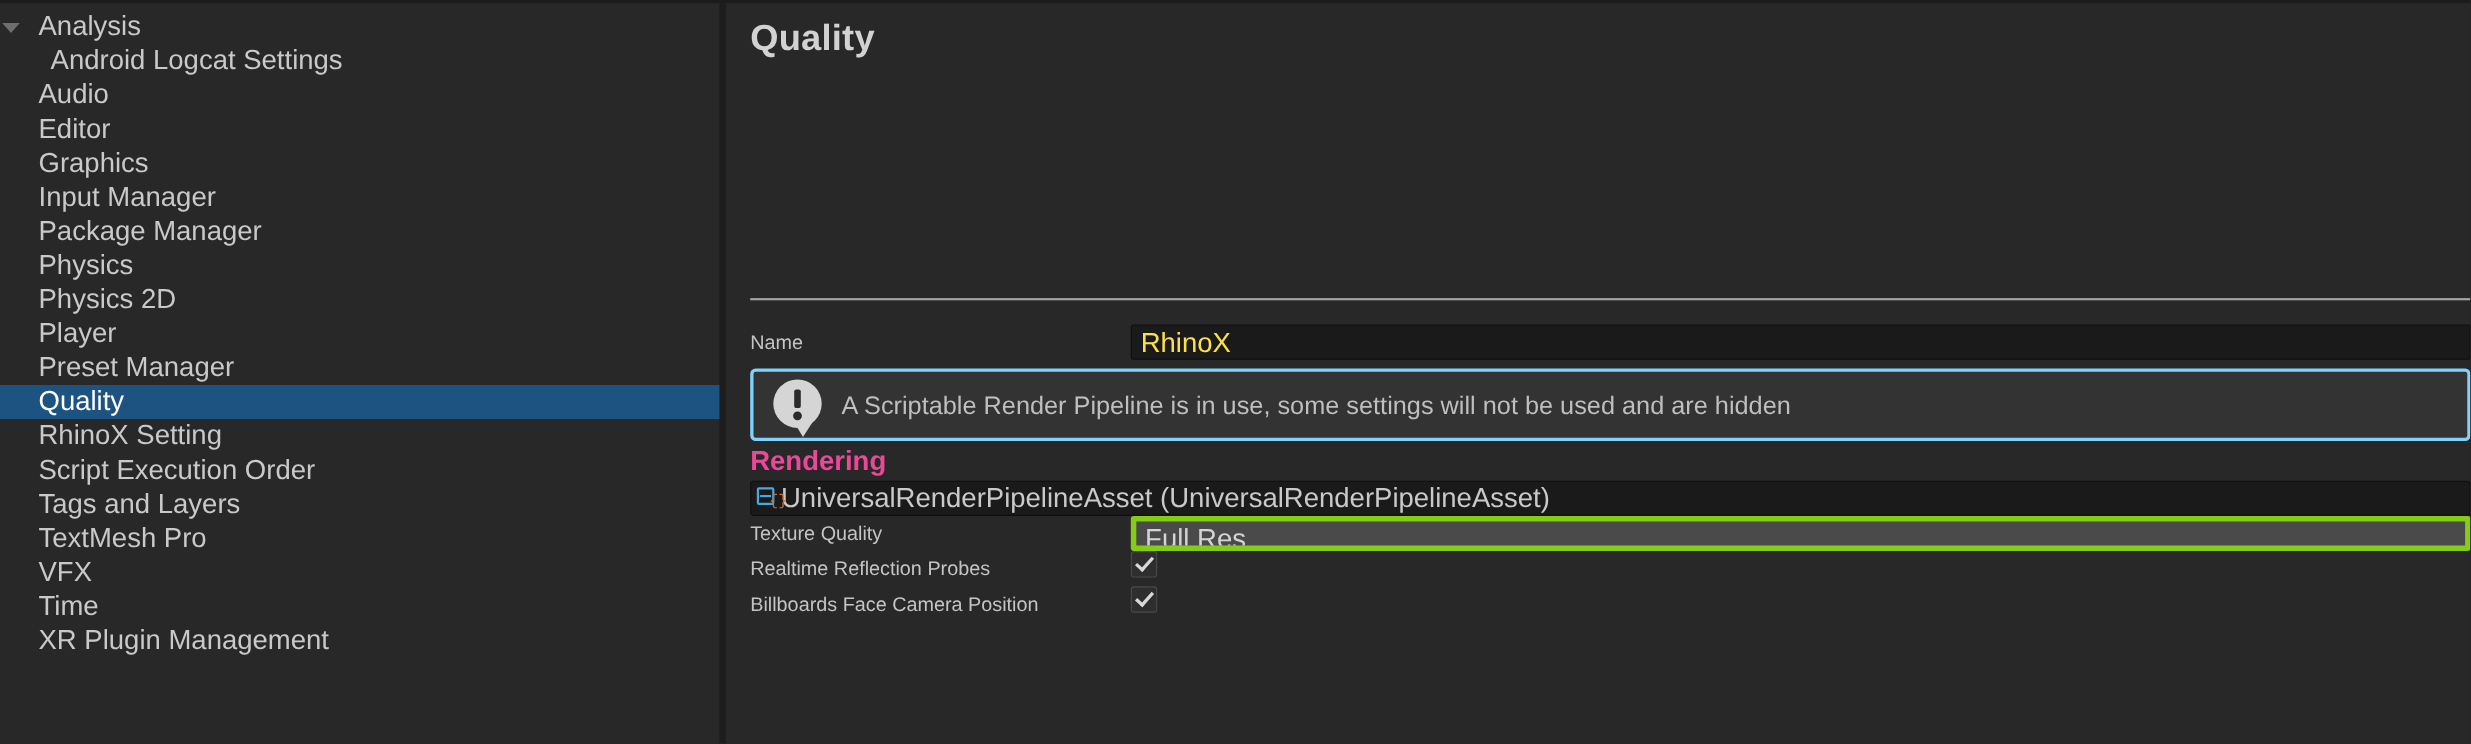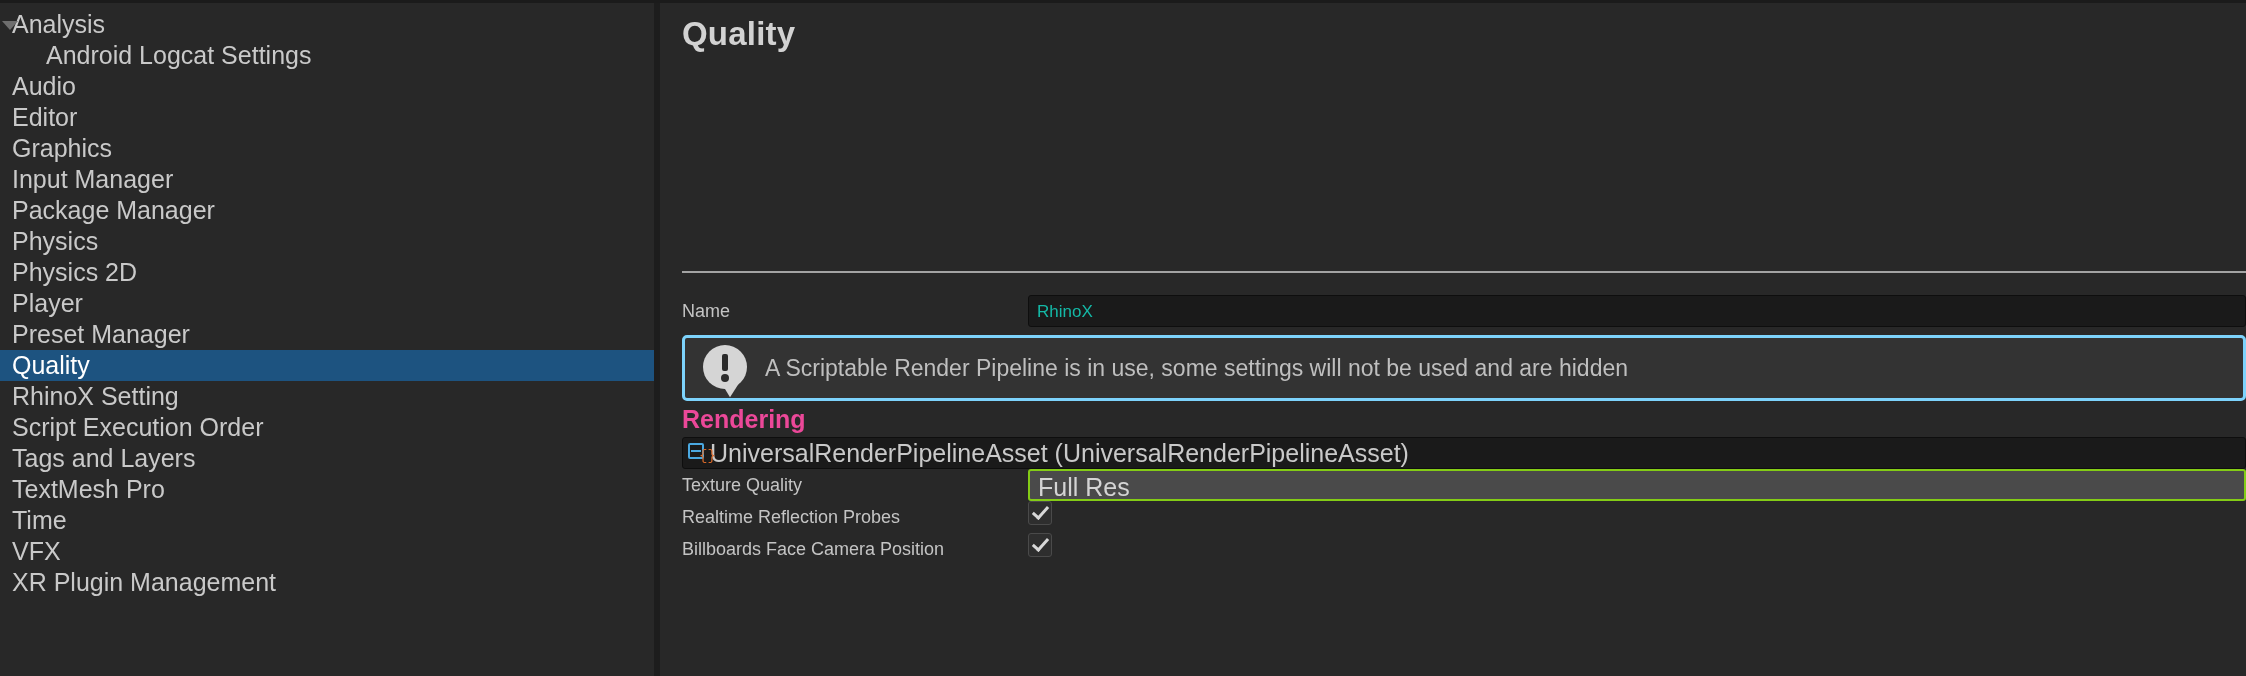--- a/index.html
+++ b/index.html
@@ -39,21 +39,21 @@
   .nav-item {
     height: 31px;
     line-height: 31px;
     font-size: 25px;
     color: #c9c9c9;
     padding-left: 22px;
     white-space: nowrap;
     position: relative;
     box-sizing: border-box;
   }
-  .nav-item.indent-0 { padding-left: 12px; }
+  .nav-item.indent-0 { padding-left: 35px; }
   .nav-item.indent-1 { padding-left: 46px; }
   .nav-item.selected {
     background: #1d5380;
     color: #ffffff;
   }
   .foldout-tri {
     position: absolute;
     left: 2px;
     top: 50%;
     margin-top: -4px;
@@ -115,33 +115,33 @@
     height: 32px;
     position: relative;
   }
 
   .text-input {
     height: 32px;
     line-height: 32px;
     background: #1a1a1a;
     border: 1px solid #0e0e0e;
     border-radius: 3px;
-    color: #14b8a6;
-    font-size: 17px;
+    color: #fde047;
+    font-size: 25px;
     padding-left: 8px;
     box-sizing: border-box;
     white-space: nowrap;
     overflow: hidden;
   }
 
   .popup-field {
     height: 32px;
     line-height: 32px;
     background: #4a4a4a;
-    border: 2px solid #84cc16;
+    border: 5px solid #84cc16;
     border-radius: 3px;
     color: #d4d4d4;
     font-size: 25px;
     padding-left: 8px;
     box-sizing: border-box;
     white-space: nowrap;
     overflow: hidden;
   }
 
   .chk-dark {
@@ -291,22 +291,22 @@
         <div class="nav-item indent-0"><span>Package Manager</span></div>
         <div class="nav-item indent-0"><span>Physics</span></div>
         <div class="nav-item indent-0"><span>Physics 2D</span></div>
         <div class="nav-item indent-0"><span>Player</span></div>
         <div class="nav-item indent-0"><span>Preset Manager</span></div>
         <div class="nav-item indent-0 selected"><span>Quality</span></div>
         <div class="nav-item indent-0"><span>RhinoX Setting</span></div>
         <div class="nav-item indent-0"><span>Script Execution Order</span></div>
         <div class="nav-item indent-0"><span>Tags and Layers</span></div>
         <div class="nav-item indent-0"><span>TextMesh Pro</span></div>
+        <div class="nav-item indent-0"><span>VFX</span></div>
         <div class="nav-item indent-0"><span>Time</span></div>
-        <div class="nav-item indent-0"><span>VFX</span></div>
         <div class="nav-item indent-0"><span>XR Plugin Management</span></div>
       </div>
   </div>
 
   <div class="main">
 
     <div class="page-title">Quality</div>
 
     <div class="hr-sep"></div>
 

